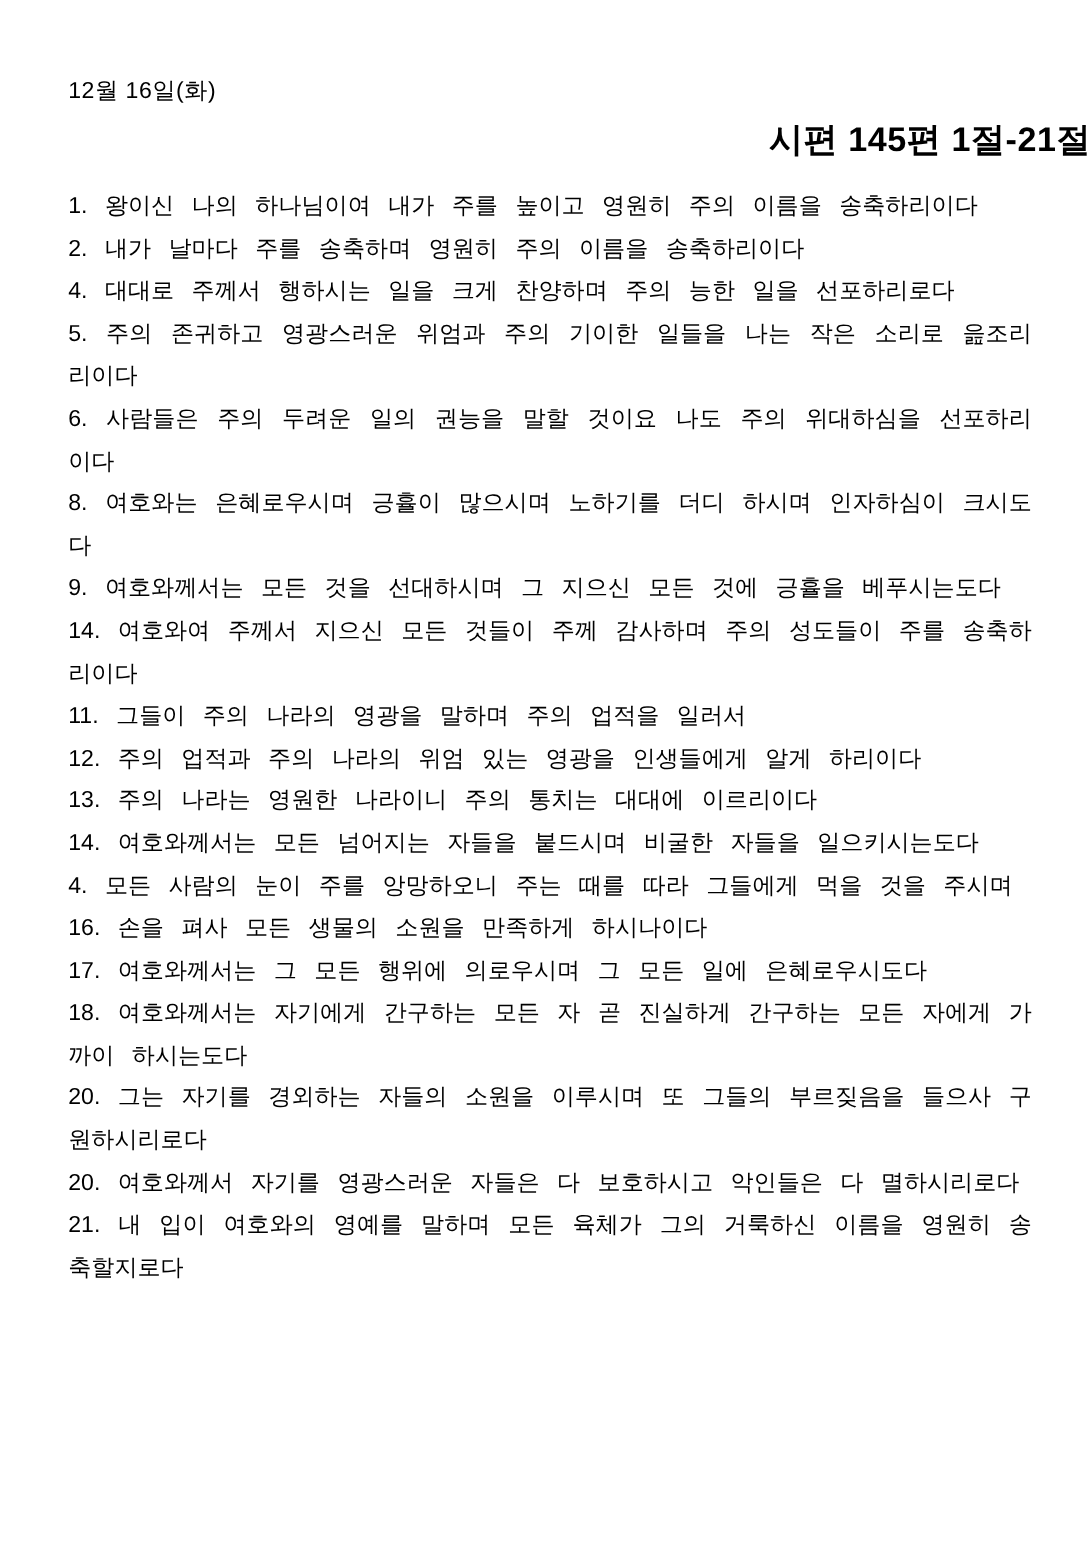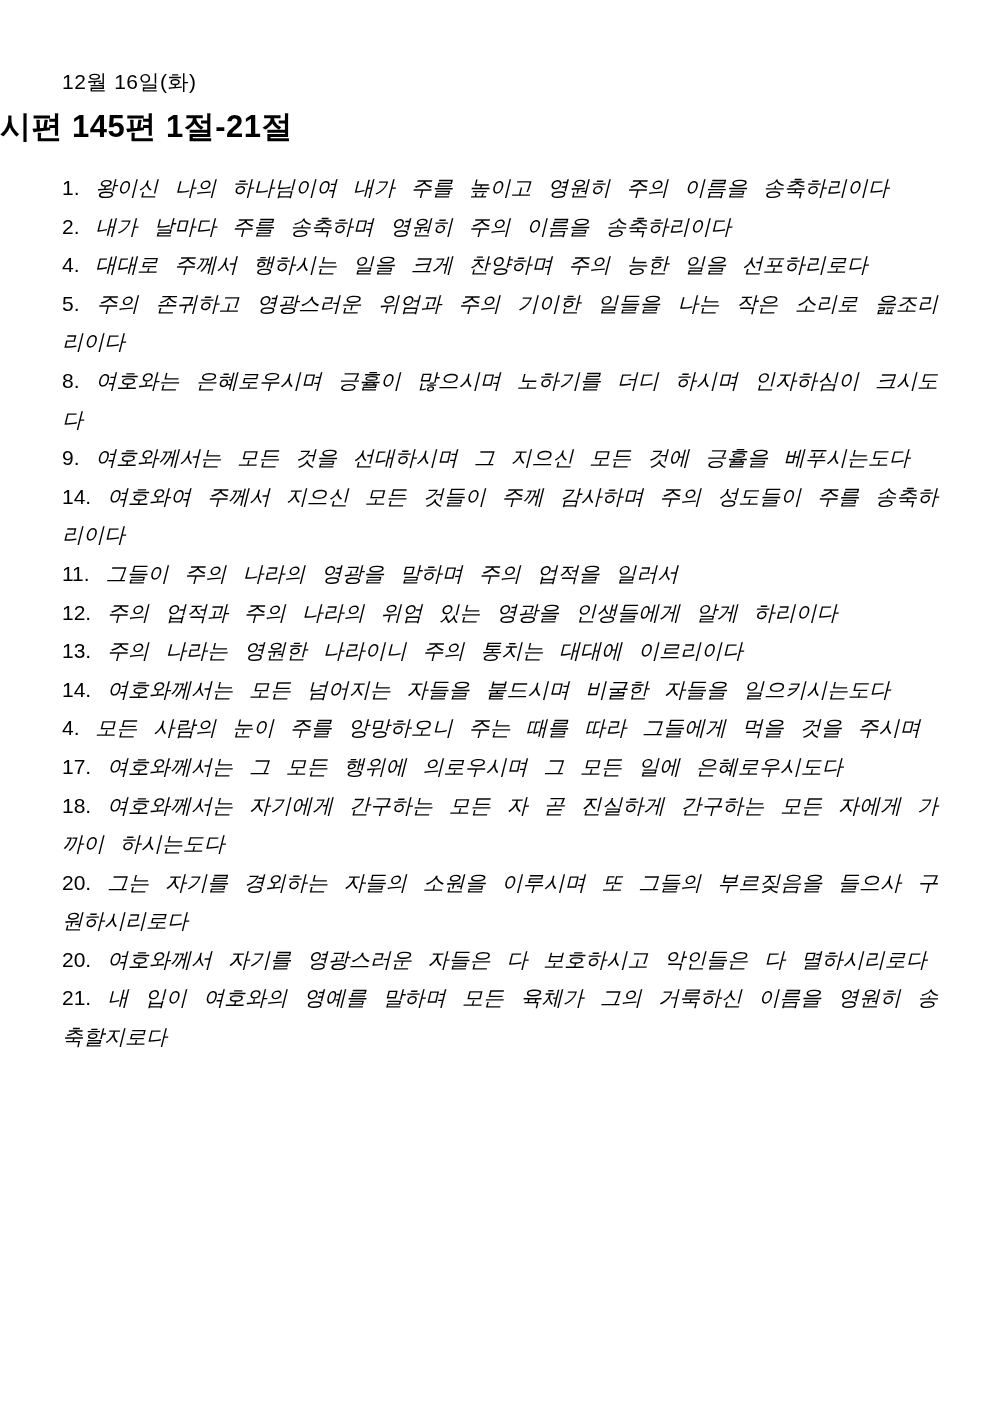--- a/index.html
+++ b/index.html
@@ -23,21 +23,21 @@
     font-size: 21px;
     letter-spacing: 0.5px;
     white-space: nowrap;
   }
   .title {
     position: absolute;
     left: 0;
     top: 106px;
     width: 100%;
     margin: 0;
-    text-align: left;
+    text-align: right;
     font-size: 31px;
     font-weight: bold;
     letter-spacing: 0.5px;
   }
   .verses {
     position: absolute;
     left: 62px;
     top: 169px;
     width: 876px;
     font-size: 21px;
@@ -49,45 +49,46 @@
   }
   .verse {
     margin: 0;
     padding: 0;
   }
   .verse-number {
     display: inline;
   }
   .verse-text {
     display: inline;
-    font-style: italic;
   }
 </style>
 </head>
 <body>
 
 <div class="page">
 
   <div class="date">12월 16일(화)</div>
 
   <h1 class="title">시편 145편 1절-21절</h1>
 
   <div class="verses">
     <p class="verse"><span class="verse-number">1.</span> <span class="verse-text">왕이신 나의 하나님이여 내가 주를 높이고 영원히 주의 이름을 송축하리이다</span></p>
     <p class="verse"><span class="verse-number">2.</span> <span class="verse-text">내가 날마다 주를 송축하며 영원히 주의 이름을 송축하리이다</span></p>
     <p class="verse"><span class="verse-number">4.</span> <span class="verse-text">대대로 주께서 행하시는 일을 크게 찬양하며 주의 능한 일을 선포하리로다</span></p>
     <p class="verse"><span class="verse-number">5.</span> <span class="verse-text">주의 존귀하고 영광스러운 위엄과 주의 기이한 일들을 나는 작은 소리로 읊조리리이다</span></p>
+    <p class="verse"><span class="verse-number">6.</span> <span class="verse-text">사람들은 주의 두려운 일의 권능을 말할 것이요 나도 주의 위대하심을 선포하리이다</span></p>
     <p class="verse"><span class="verse-number">8.</span> <span class="verse-text">여호와는 은혜로우시며 긍휼이 많으시며 노하기를 더디 하시며 인자하심이 크시도다</span></p>
     <p class="verse"><span class="verse-number">9.</span> <span class="verse-text">여호와께서는 모든 것을 선대하시며 그 지으신 모든 것에 긍휼을 베푸시는도다</span></p>
     <p class="verse"><span class="verse-number">14.</span> <span class="verse-text">여호와여 주께서 지으신 모든 것들이 주께 감사하며 주의 성도들이 주를 송축하리이다</span></p>
     <p class="verse"><span class="verse-number">11.</span> <span class="verse-text">그들이 주의 나라의 영광을 말하며 주의 업적을 일러서</span></p>
     <p class="verse"><span class="verse-number">12.</span> <span class="verse-text">주의 업적과 주의 나라의 위엄 있는 영광을 인생들에게 알게 하리이다</span></p>
     <p class="verse"><span class="verse-number">13.</span> <span class="verse-text">주의 나라는 영원한 나라이니 주의 통치는 대대에 이르리이다</span></p>
     <p class="verse"><span class="verse-number">14.</span> <span class="verse-text">여호와께서는 모든 넘어지는 자들을 붙드시며 비굴한 자들을 일으키시는도다</span></p>
     <p class="verse"><span class="verse-number">4.</span> <span class="verse-text">모든 사람의 눈이 주를 앙망하오니 주는 때를 따라 그들에게 먹을 것을 주시며</span></p>
+    <p class="verse"><span class="verse-number">16.</span> <span class="verse-text">손을 펴사 모든 생물의 소원을 만족하게 하시나이다</span></p>
     <p class="verse"><span class="verse-number">17.</span> <span class="verse-text">여호와께서는 그 모든 행위에 의로우시며 그 모든 일에 은혜로우시도다</span></p>
     <p class="verse"><span class="verse-number">18.</span> <span class="verse-text">여호와께서는 자기에게 간구하는 모든 자 곧 진실하게 간구하는 모든 자에게 가까이 하시는도다</span></p>
     <p class="verse"><span class="verse-number">20.</span> <span class="verse-text">그는 자기를 경외하는 자들의 소원을 이루시며 또 그들의 부르짖음을 들으사 구원하시리로다</span></p>
     <p class="verse"><span class="verse-number">20.</span> <span class="verse-text">여호와께서 자기를 영광스러운 자들은 다 보호하시고 악인들은 다 멸하시리로다</span></p>
     <p class="verse"><span class="verse-number">21.</span> <span class="verse-text">내 입이 여호와의 영예를 말하며 모든 육체가 그의 거룩하신 이름을 영원히 송축할지로다</span></p>
   </div>
 
 </div>
 
 </body></html>

